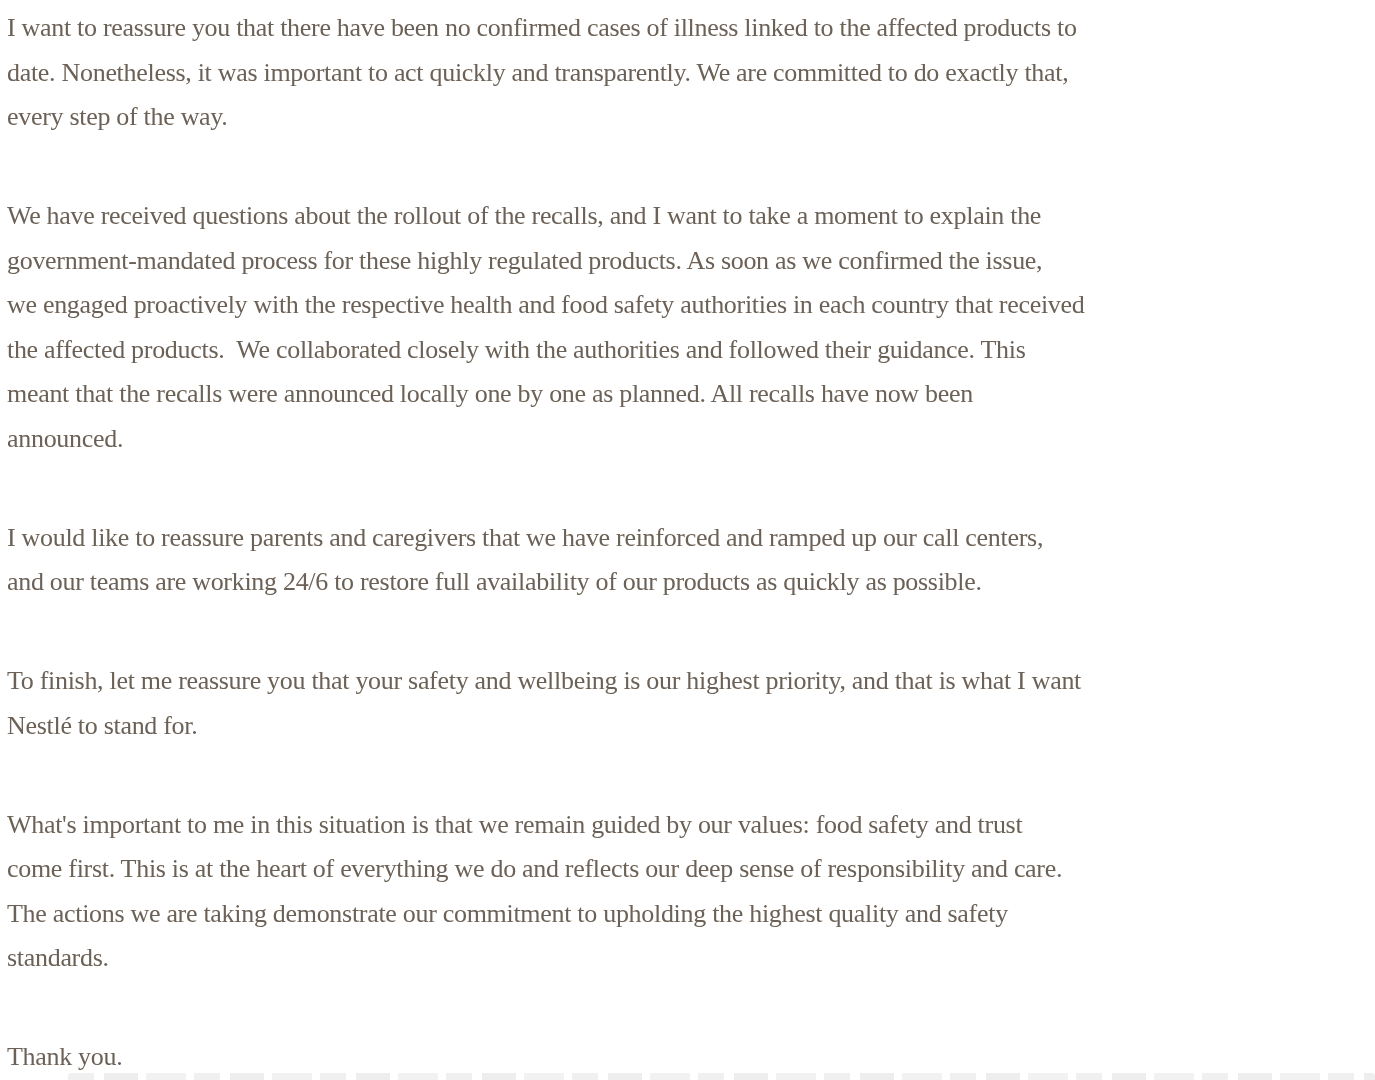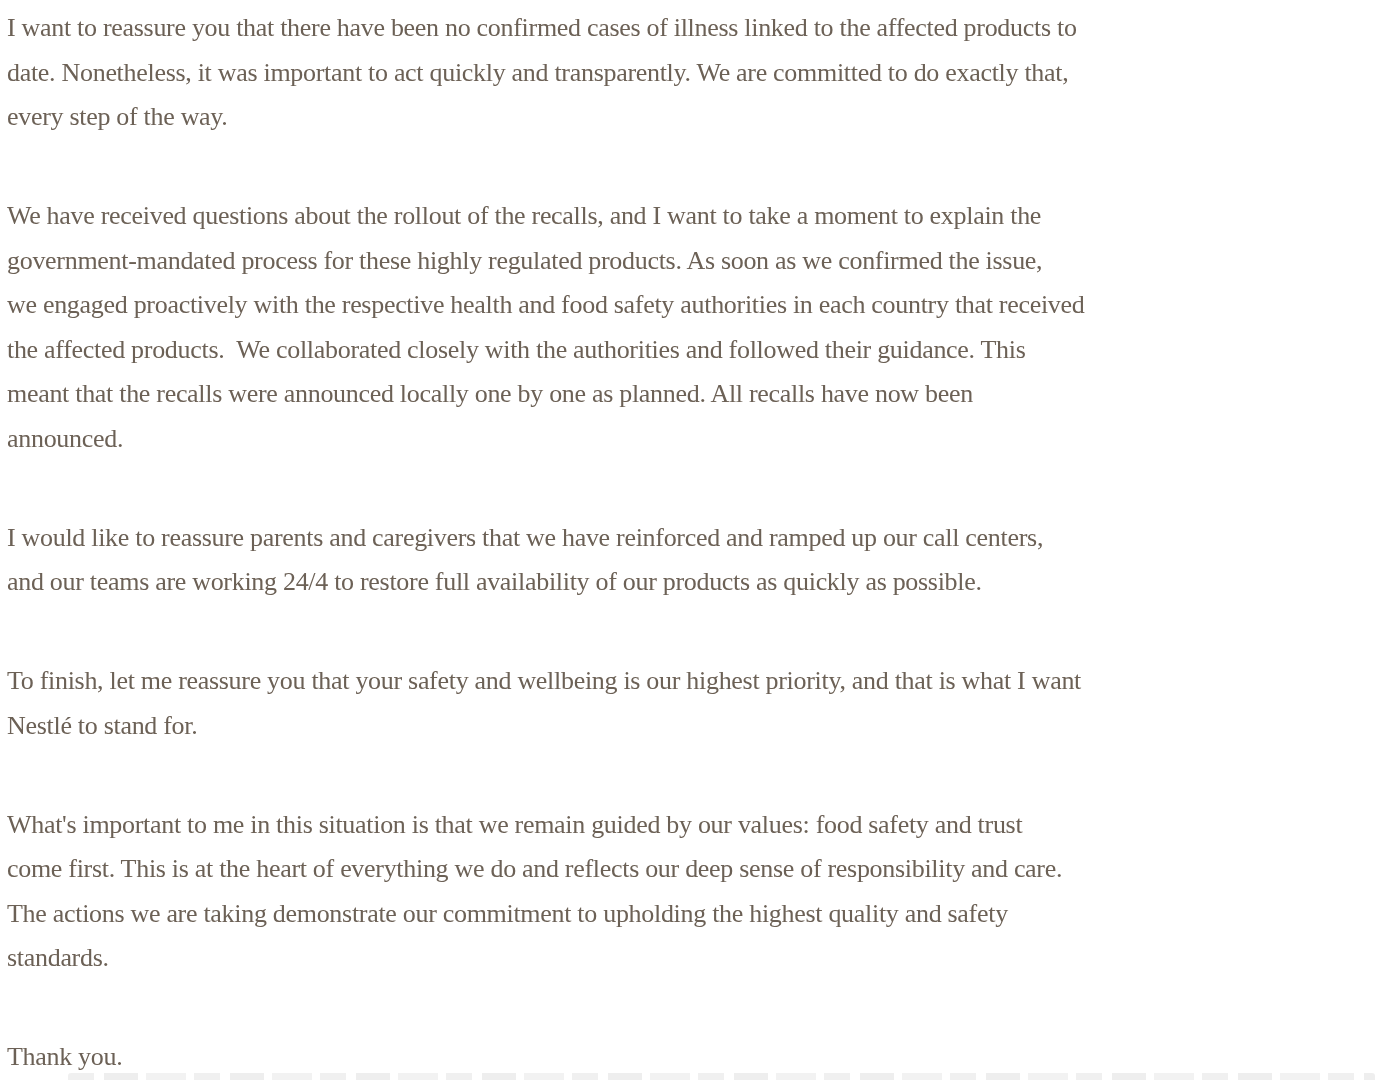--- a/index.html
+++ b/index.html
@@ -57,21 +57,21 @@
   <p>I want to reassure you that there have been no confirmed cases of illness linked to the affected products to
 date. Nonetheless, it was important to act quickly and transparently. We are committed to do exactly that,
 every step of the way.</p>
   <p>We have received questions about the rollout of the recalls, and I want to take a moment to explain the
 government-mandated process for these highly regulated products. As soon as we confirmed the issue,
 we engaged proactively with the respective health and food safety authorities in each country that received
 the affected products.  We collaborated closely with the authorities and followed their guidance. This
 meant that the recalls were announced locally one by one as planned. All recalls have now been
 announced.</p>
   <p>I would like to reassure parents and caregivers that we have reinforced and ramped up our call centers,
-and our teams are working 24/4 to restore full availability of our products as quickly as possible.</p>
+and our teams are working 24/6 to restore full availability of our products as quickly as possible.</p>
   <p>To finish, let me reassure you that your safety and wellbeing is our highest priority, and that is what I want
 Nestlé to stand for.</p>
   <p>What's important to me in this situation is that we remain guided by our values: food safety and trust
 come first. This is at the heart of everything we do and reflects our deep sense of responsibility and care.
 The actions we are taking demonstrate our commitment to upholding the highest quality and safety
 standards.</p>
   <p class="last">Thank you.</p>
 </div>
 
 <div class="cutoff-band"></div>

